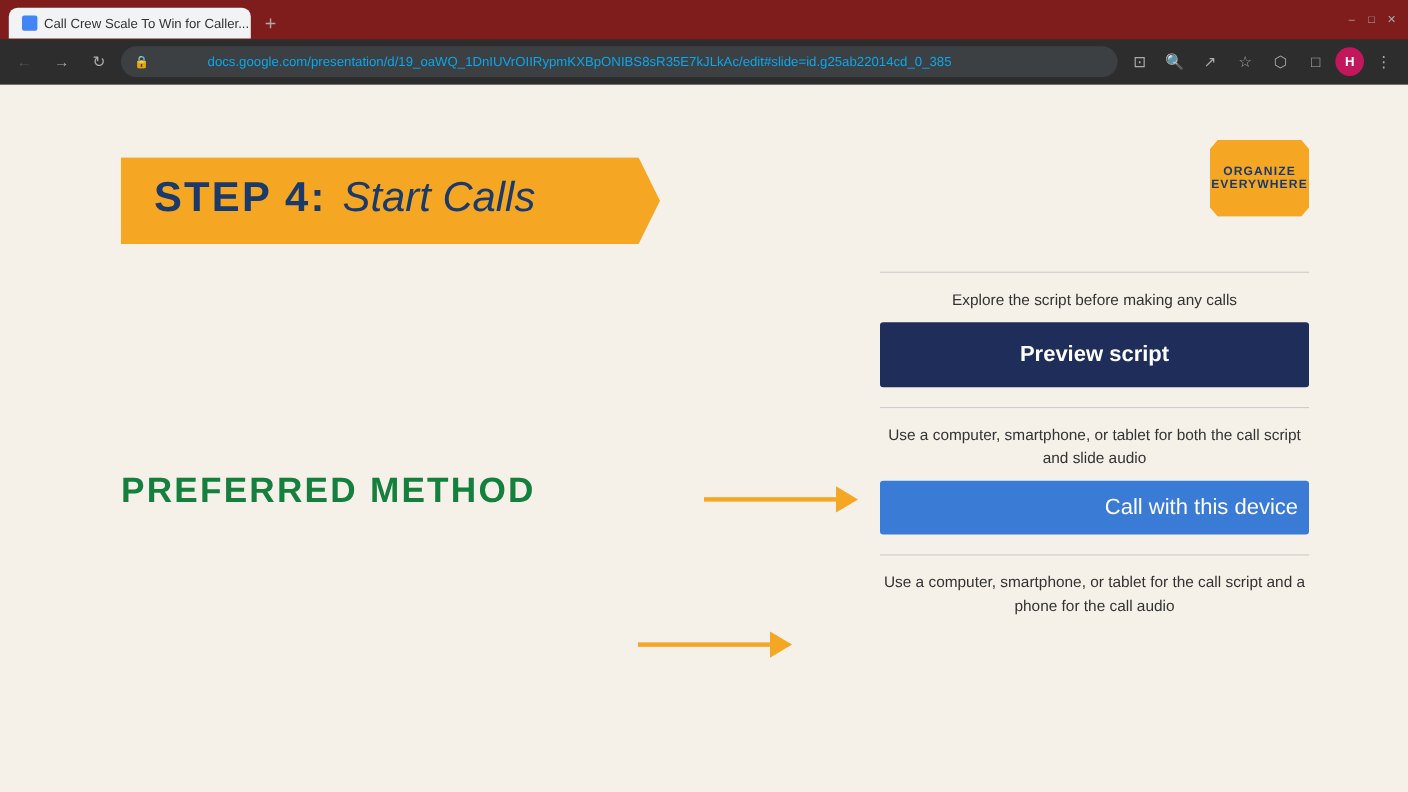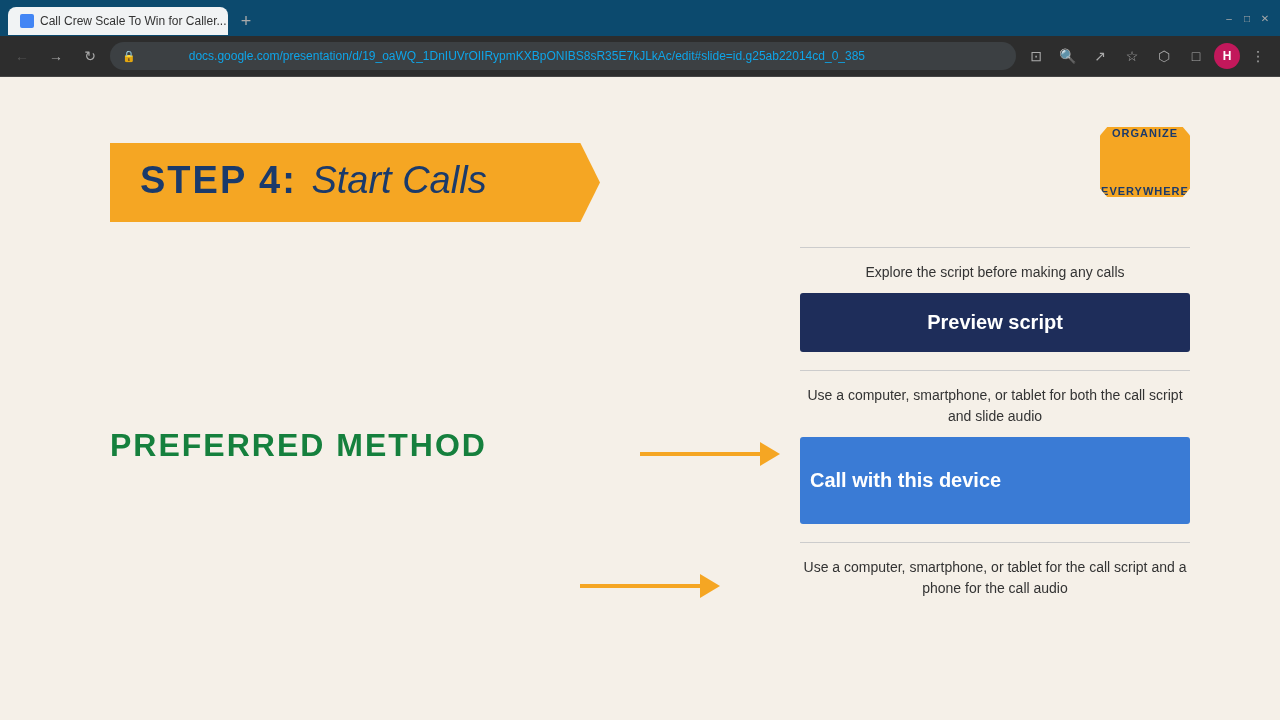--- a/index.html
+++ b/index.html
@@ -8,21 +8,21 @@
     
     .browser-chrome {
       width: 1280px;
       background: #2d2d2d;
       border-bottom: 1px solid #444;
     }
     .tab-bar {
       display: flex;
       align-items: center;
       padding: 6px 8px 0;
-      background: #0c4a6e;
+      background: #7f1d1d;
       height: 36px;
     }
     .tab {
       display: flex;
       align-items: center;
       background: #f1f3f4;
       border-radius: 8px 8px 0 0;
       padding: 0 12px;
       height: 28px;
       font-size: 12px;
@@ -186,21 +186,21 @@
       height: 70px;
     }
     .logo-shape {
       width: 90px;
       height: 70px;
       background: #f5a623;
       position: relative;
       display: flex;
       flex-direction: column;
       align-items: center;
-      justify-content: space-between;
+      justify-content: center;
       clip-path: polygon(8% 0%, 92% 0%, 100% 12%, 100% 88%, 92% 100%, 8% 100%, 0% 88%, 0% 12%);
     }
     .logo-text-organize {
       font-size: 11px;
       font-weight: 900;
       color: #1a3a6b;
       letter-spacing: 1px;
     }
     .logo-text-everywhere {
       font-size: 11px;
@@ -240,24 +240,24 @@
       font-weight: 700;
       border: none;
       cursor: pointer;
       border-radius: 3px;
     }
     .btn-blue {
       display: block;
       width: 100%;
       background: #3a7bd5;
       color: white;
-      text-align: left;
-      padding: 32px 10px;
+      text-align: right;
+      padding: 13px 10px;
       font-size: 20px;
-      font-weight: 700;
+      font-weight: 400;
       border: none;
       cursor: pointer;
       border-radius: 3px;
     }
 
     
     .preferred-method {
       position: absolute;
       top: 350px;
       left: 110px;

